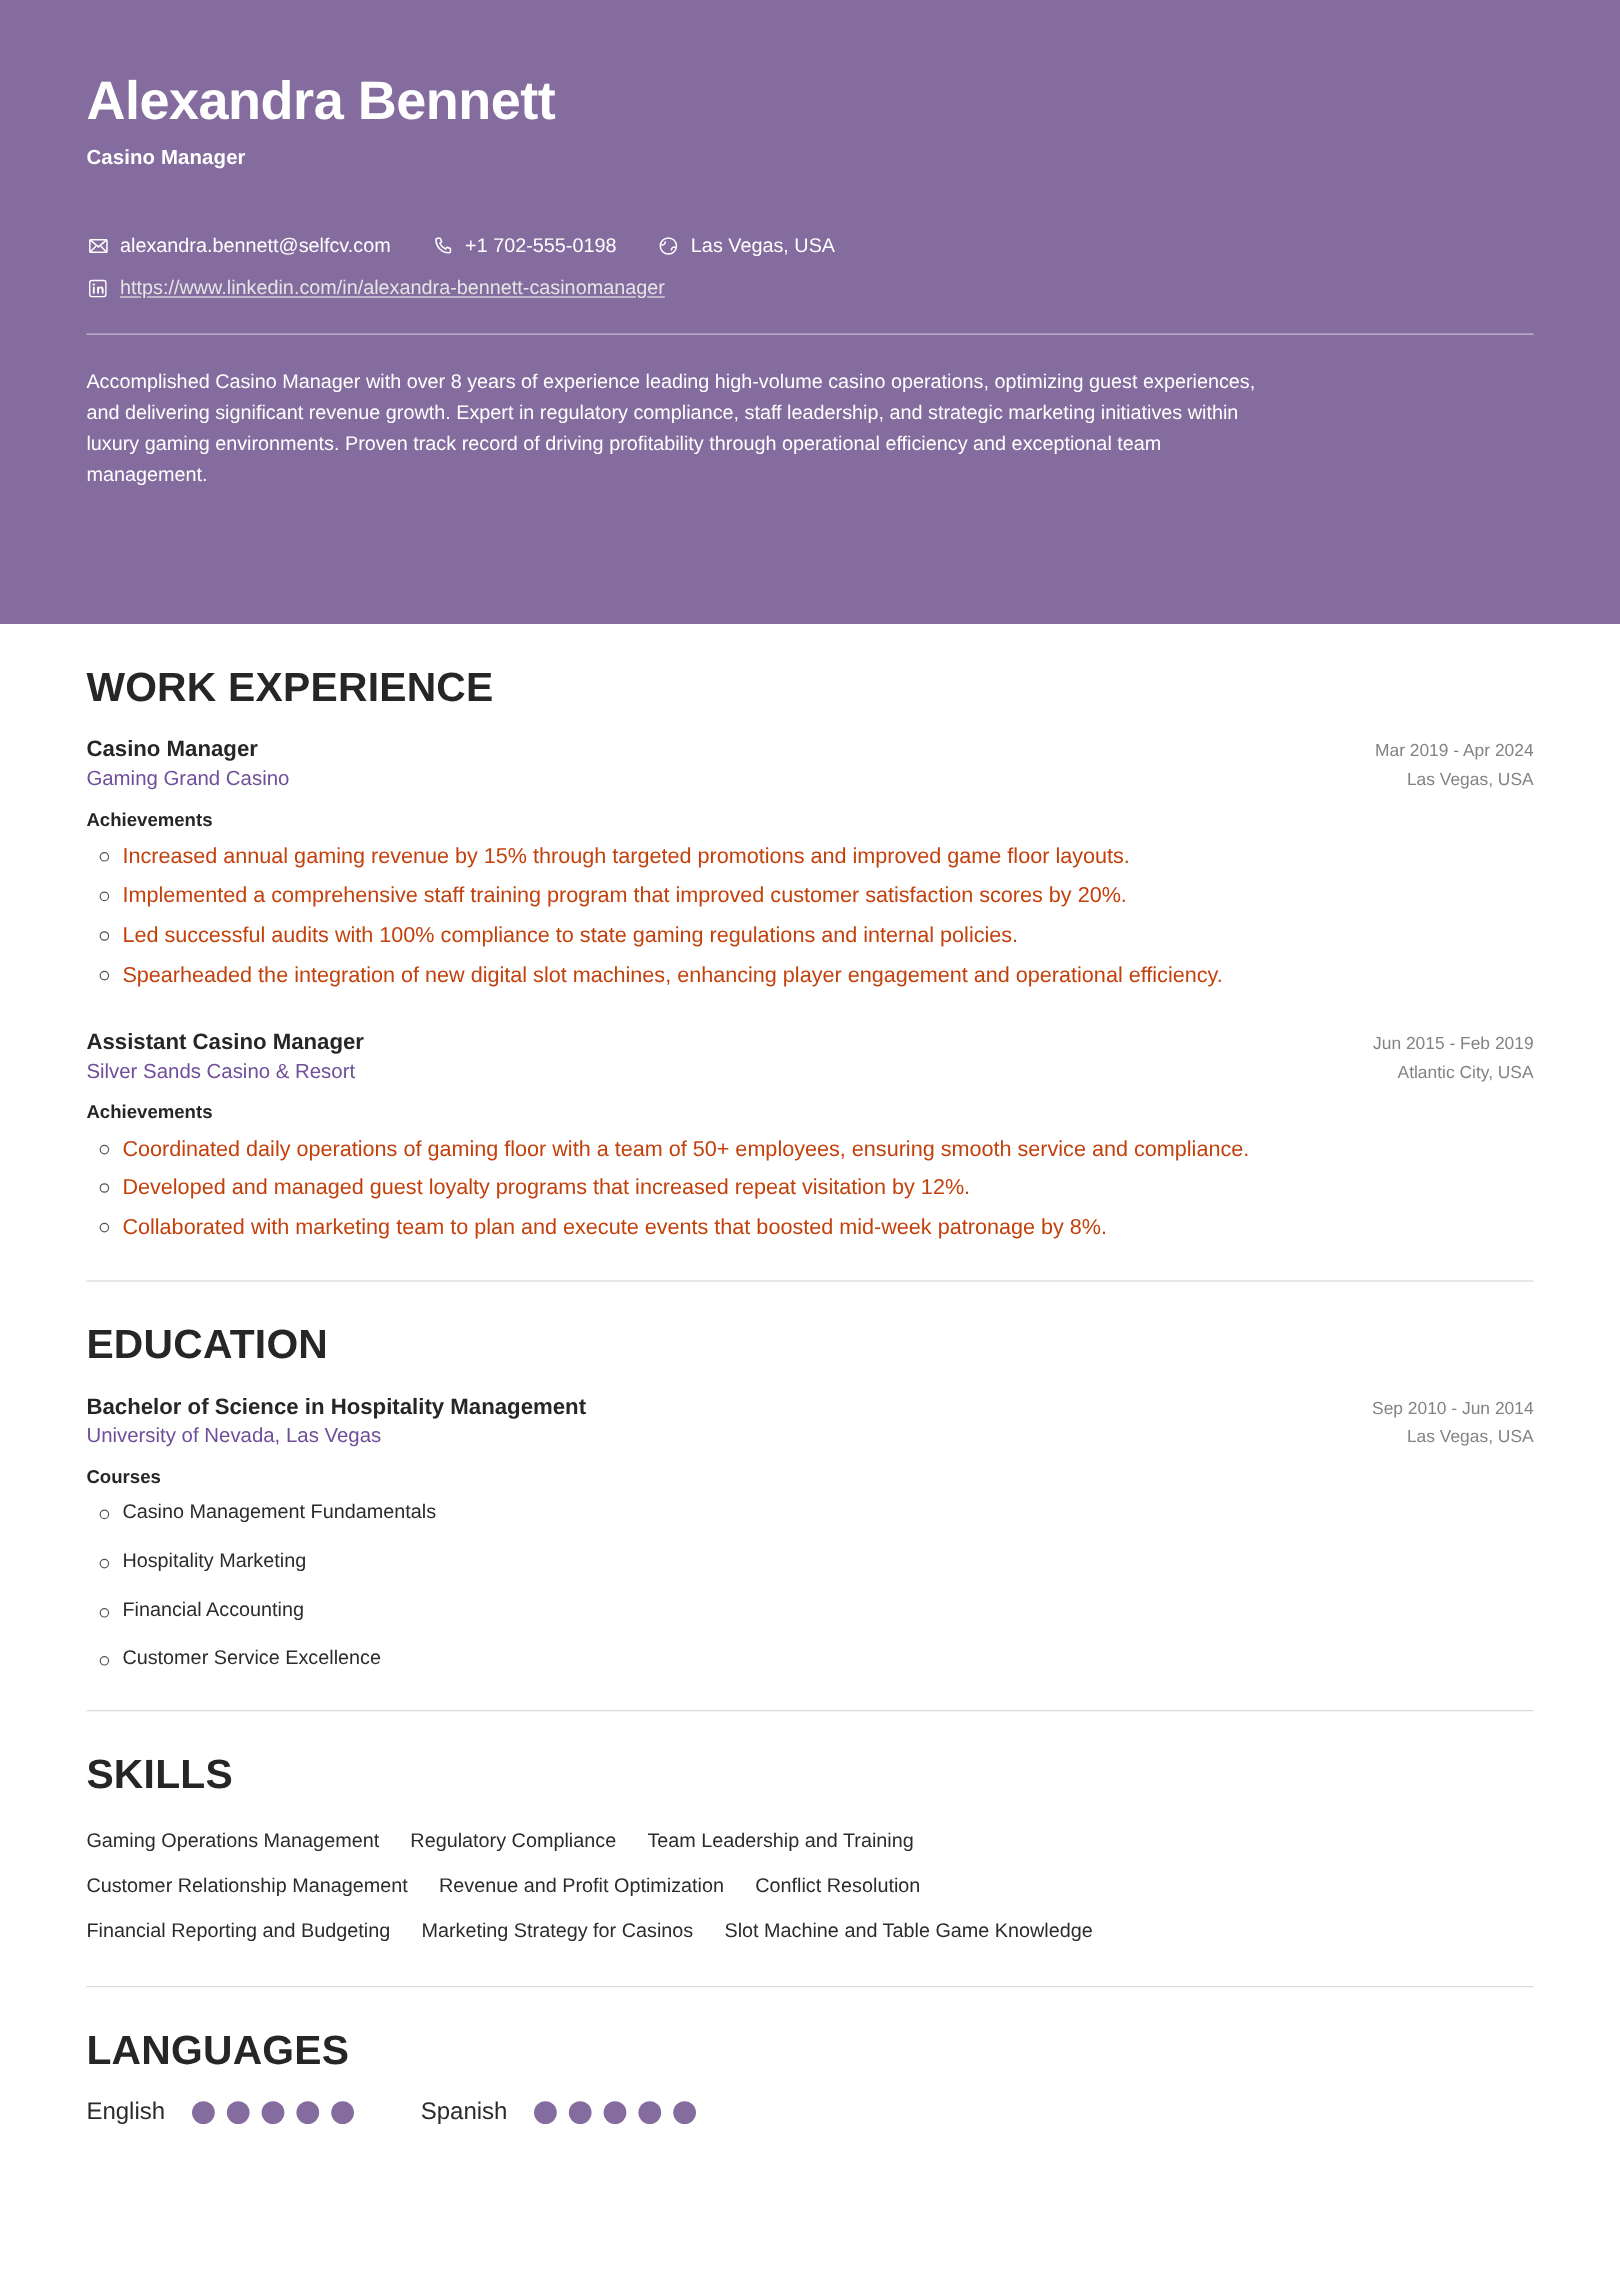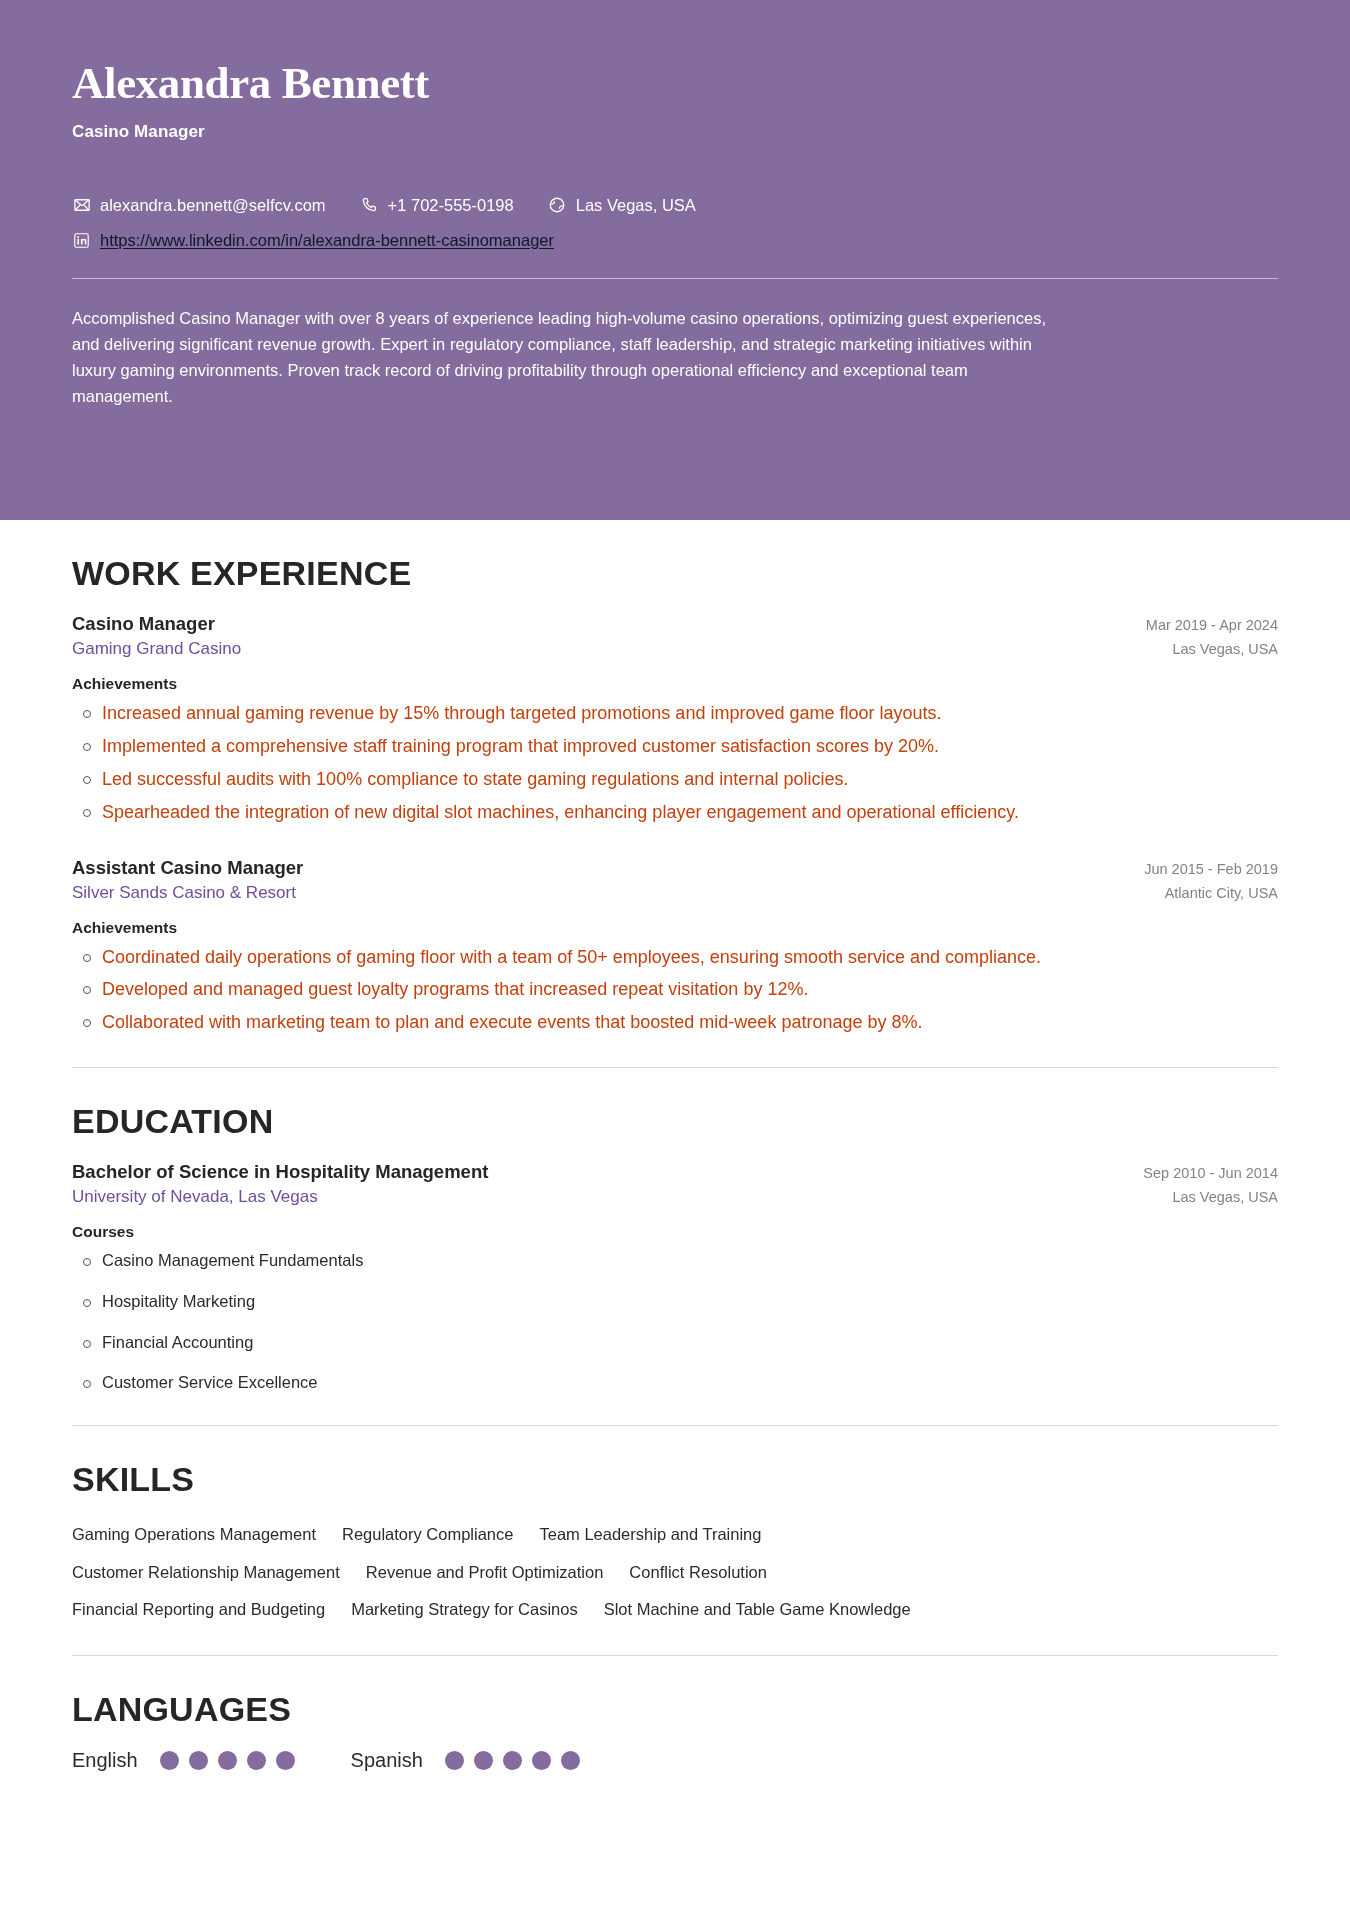--- a/index.html
+++ b/index.html
@@ -20,21 +20,20 @@
     padding: 58px 72px 34px 72px;
     min-height: 520px;
   }
 
   .name {
     font-size: 45px;
     font-weight: bold;
     letter-spacing: -0.4px;
     line-height: 1.15;
     margin-bottom: 12px;
-    font-family: Liberation Serif, serif;
   }
 
   .job-title {
     font-size: 17px;
     font-weight: bold;
     letter-spacing: 0.1px;
     margin-bottom: 52px;
   }
 
   .contact-rows { margin-bottom: 26px; }
@@ -60,21 +59,21 @@
     align-items: center;
     justify-content: center;
     width: 19px;
     height: 19px;
     margin-right: 9px;
     flex: 0 0 auto;
   }
   .contact-item .ico svg { display: block; }
 
   .contact-link {
-    color: #0f172a;
+    color: #e5e5e5;
     text-decoration: underline;
     text-underline-offset: 2px;
   }
 
   .header-rule {
     border-top: 1px solid rgba(255,255,255,0.55);
     margin: 22px 0 26px 0;
   }
 
   .summary {

